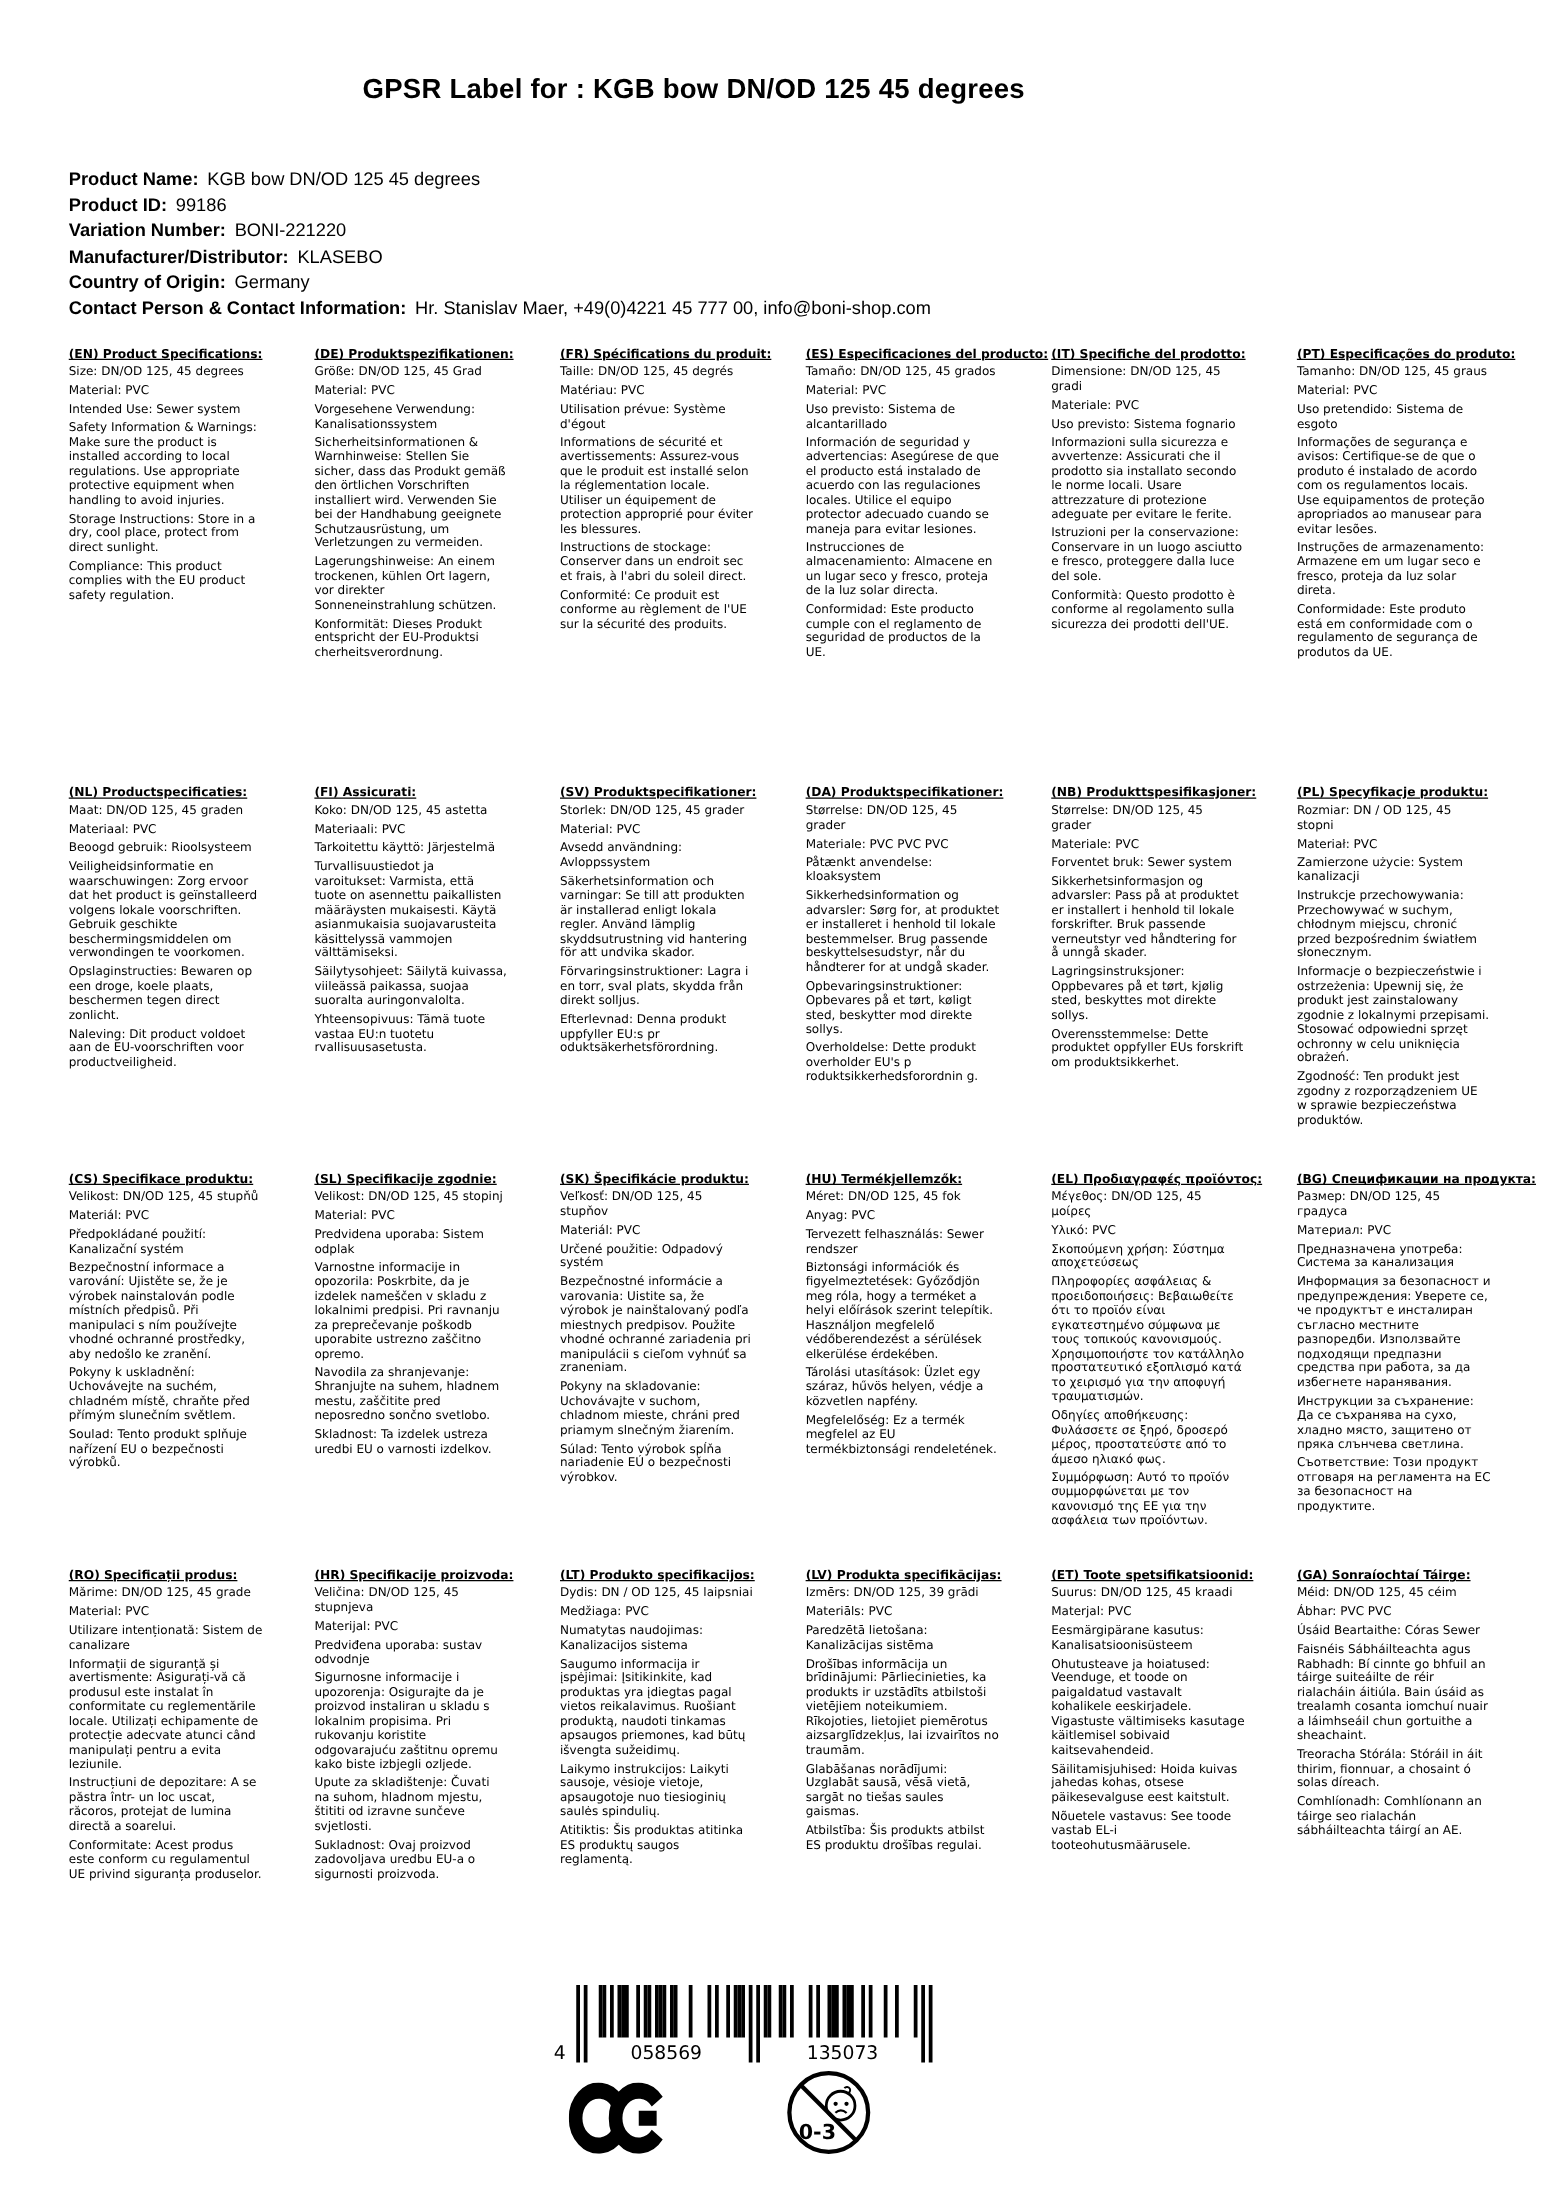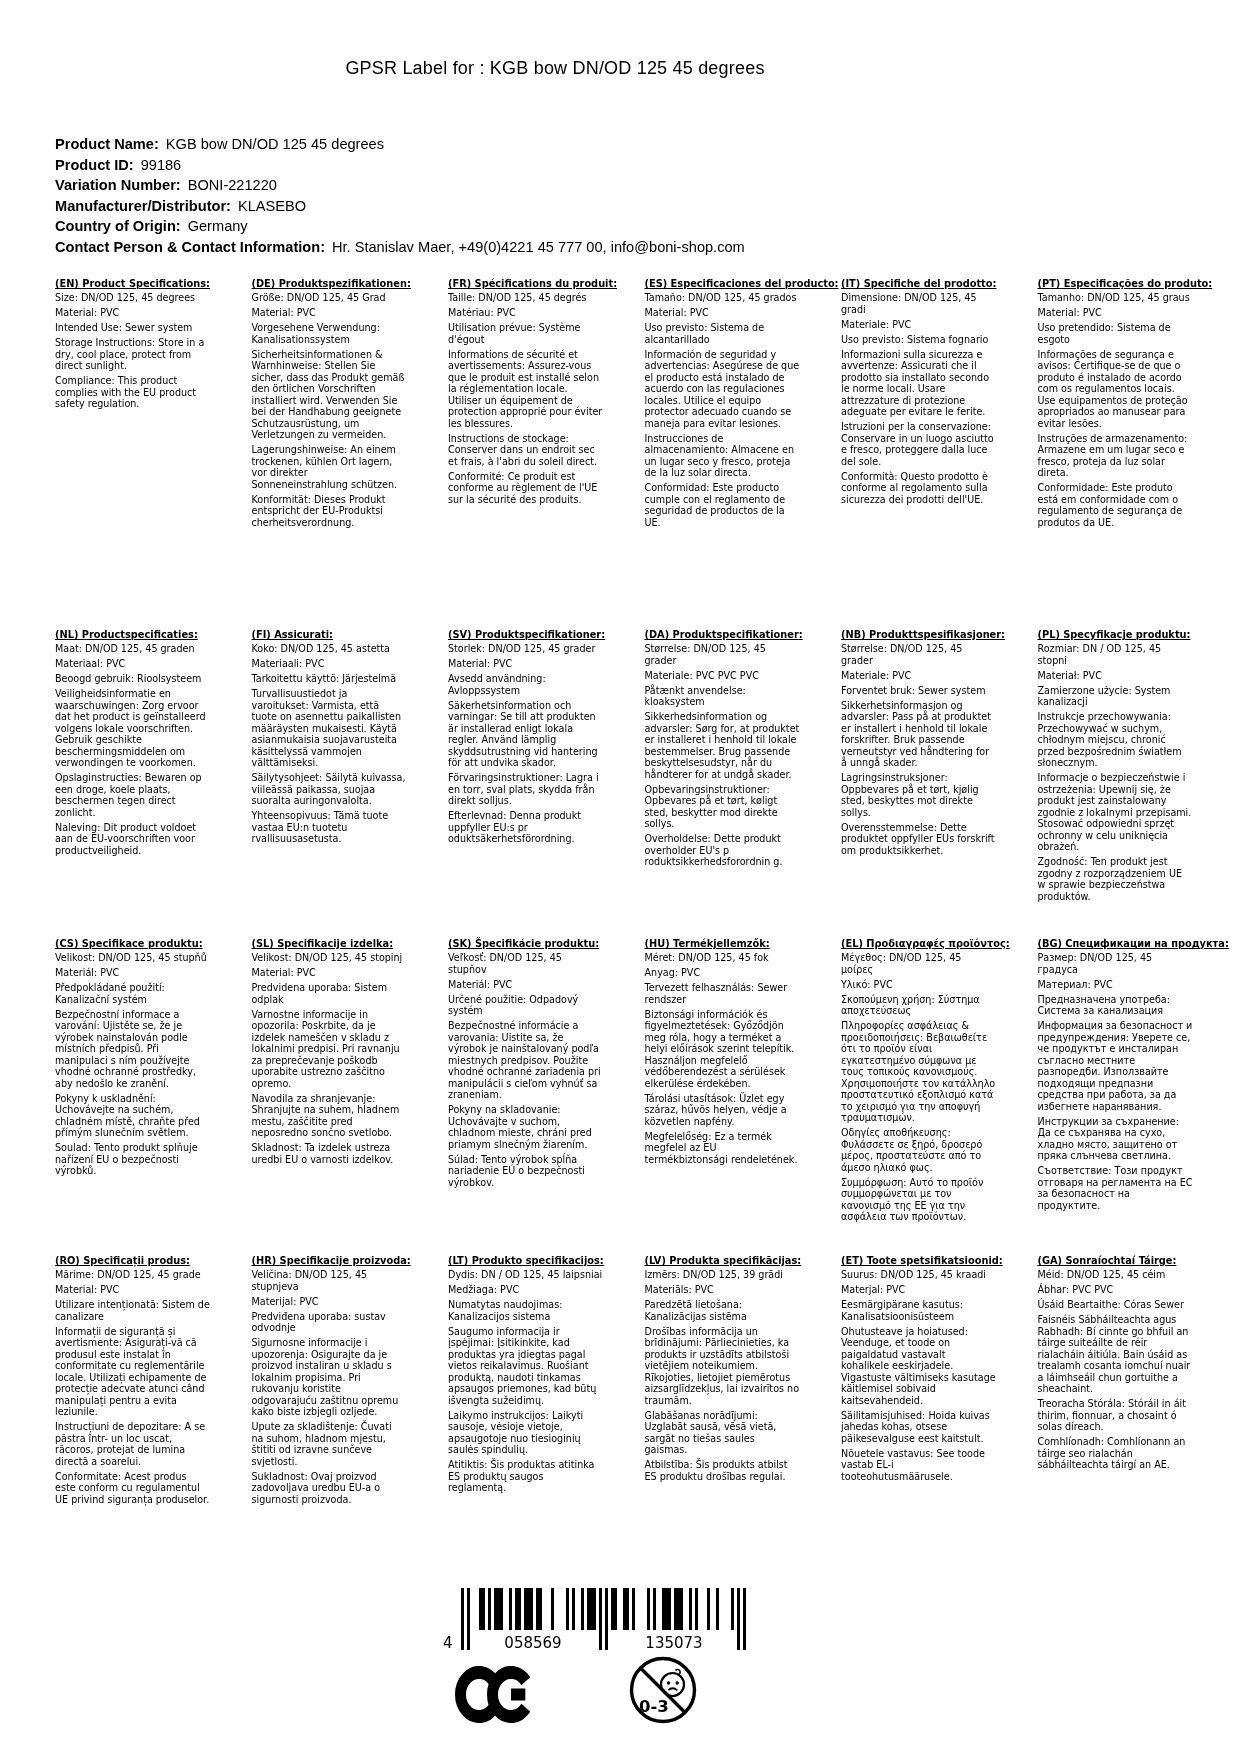--- a/index.html
+++ b/index.html
@@ -1,19 +1,19 @@
 <!DOCTYPE html>
 <html><head>
 <meta charset="utf-8">
 <style>
   html,body{margin:0;padding:0;background:#fff;}
   .page{position:relative;width:1241px;height:1754px;background:#fff;color:#000;
         font-family:"DejaVu Sans",sans-serif;overflow:hidden;}
   .title{position:absolute;top:58px;left:0;width:1110px;margin:0;text-align:center;
-         font-family:"Liberation Sans",sans-serif;font-size:18px;font-weight:normal;letter-spacing:.2px;}
+         font-family:"Liberation Sans",sans-serif;font-size:22px;font-weight:bold;letter-spacing:.2px;}
   .product-info{position:absolute;left:55px;top:134px;font-family:"Liberation Sans",sans-serif;
                 font-size:14.6px;line-height:20.6px;}
   .pi-label{font-weight:bold;}
   .pi-value{margin-left:7px;}
   .lang-grid{position:absolute;left:55px;top:278px;display:grid;
              grid-template-columns:repeat(6,196.5px);grid-template-rows:351px 309px 317px auto;
              align-items:start;}
   .block{width:196px;}
   .block h3{margin:0 0 3px 0;font-size:9.8px;font-weight:bold;white-space:nowrap;text-decoration:underline;}
   .block p{margin:0 0 3.5px 0;width:155px;font-size:9.6px;line-height:11.5px;}
@@ -36,20 +36,21 @@
       <div><span class="pi-label">Country of Origin:</span><span class="pi-value">Germany</span></div>
       <div><span class="pi-label">Contact Person &amp; Contact Information:</span><span class="pi-value">Hr. Stanislav Maer, +49(0)4221 45 777 00, info@boni-shop.com</span></div>
     </div>
 
   <div class="lang-grid" id="lang-grid">
       <div class="block">
         <h3>(EN) Product Specifications:</h3>
         <p>Size: DN/OD 125, 45 degrees</p>
         <p>Material: PVC</p>
         <p>Intended Use: Sewer system</p>
+        <p>Safety Information &amp; Warnings: Make sure the product is installed according to local regulations. Use appropriate protective equipment when handling to avoid injuries.</p>
         <p>Storage Instructions: Store in a dry, cool place, protect from direct sunlight.</p>
         <p>Compliance: This product complies with the EU product safety regulation.</p>
       </div>
       <div class="block">
         <h3>(DE) Produktspezifikationen:</h3>
         <p>Größe: DN/OD 125, 45 Grad</p>
         <p>Material: PVC</p>
         <p>Vorgesehene Verwendung: Kanalisationssystem</p>
         <p>Sicherheitsinformationen &amp; Warnhinweise: Stellen Sie sicher, dass das Produkt gemäß den örtlichen Vorschriften installiert wird. Verwenden Sie bei der Handhabung geeignete Schutzausrüstung, um Verletzungen zu vermeiden.</p>
         <p>Lagerungshinweise: An einem trockenen, kühlen Ort lagern, vor direkter Sonneneinstrahlung schützen.</p>
@@ -148,21 +149,21 @@
       <div class="block">
         <h3>(CS) Specifikace produktu:</h3>
         <p>Velikost: DN/OD 125, 45 stupňů</p>
         <p>Materiál: PVC</p>
         <p>Předpokládané použití: Kanalizační systém</p>
         <p>Bezpečnostní informace a varování: Ujistěte se, že je výrobek nainstalován podle místních předpisů. Při manipulaci s ním používejte vhodné ochranné prostředky, aby nedošlo ke zranění.</p>
         <p>Pokyny k uskladnění: Uchovávejte na suchém, chladném místě, chraňte před přímým slunečním světlem.</p>
         <p>Soulad: Tento produkt splňuje nařízení EU o bezpečnosti výrobků.</p>
       </div>
       <div class="block">
-        <h3>(SL) Specifikacije izdelka:</h3>
+        <h3>(SL) Specifikacije zgodnie:</h3>
         <p>Velikost: DN/OD 125, 45 stopinj</p>
         <p>Material: PVC</p>
         <p>Predvidena uporaba: Sistem odplak</p>
         <p>Varnostne informacije in opozorila: Poskrbite, da je izdelek nameščen v skladu z lokalnimi predpisi. Pri ravnanju za preprečevanje poškodb uporabite ustrezno zaščitno opremo.</p>
         <p>Navodila za shranjevanje: Shranjujte na suhem, hladnem mestu, zaščitite pred neposredno sončno svetlobo.</p>
         <p>Skladnost: Ta izdelek ustreza uredbi EU o varnosti izdelkov.</p>
       </div>
       <div class="block">
         <h3>(SK) Špecifikácie produktu:</h3>
         <p>Veľkosť: DN/OD 125, 45 stupňov</p>

